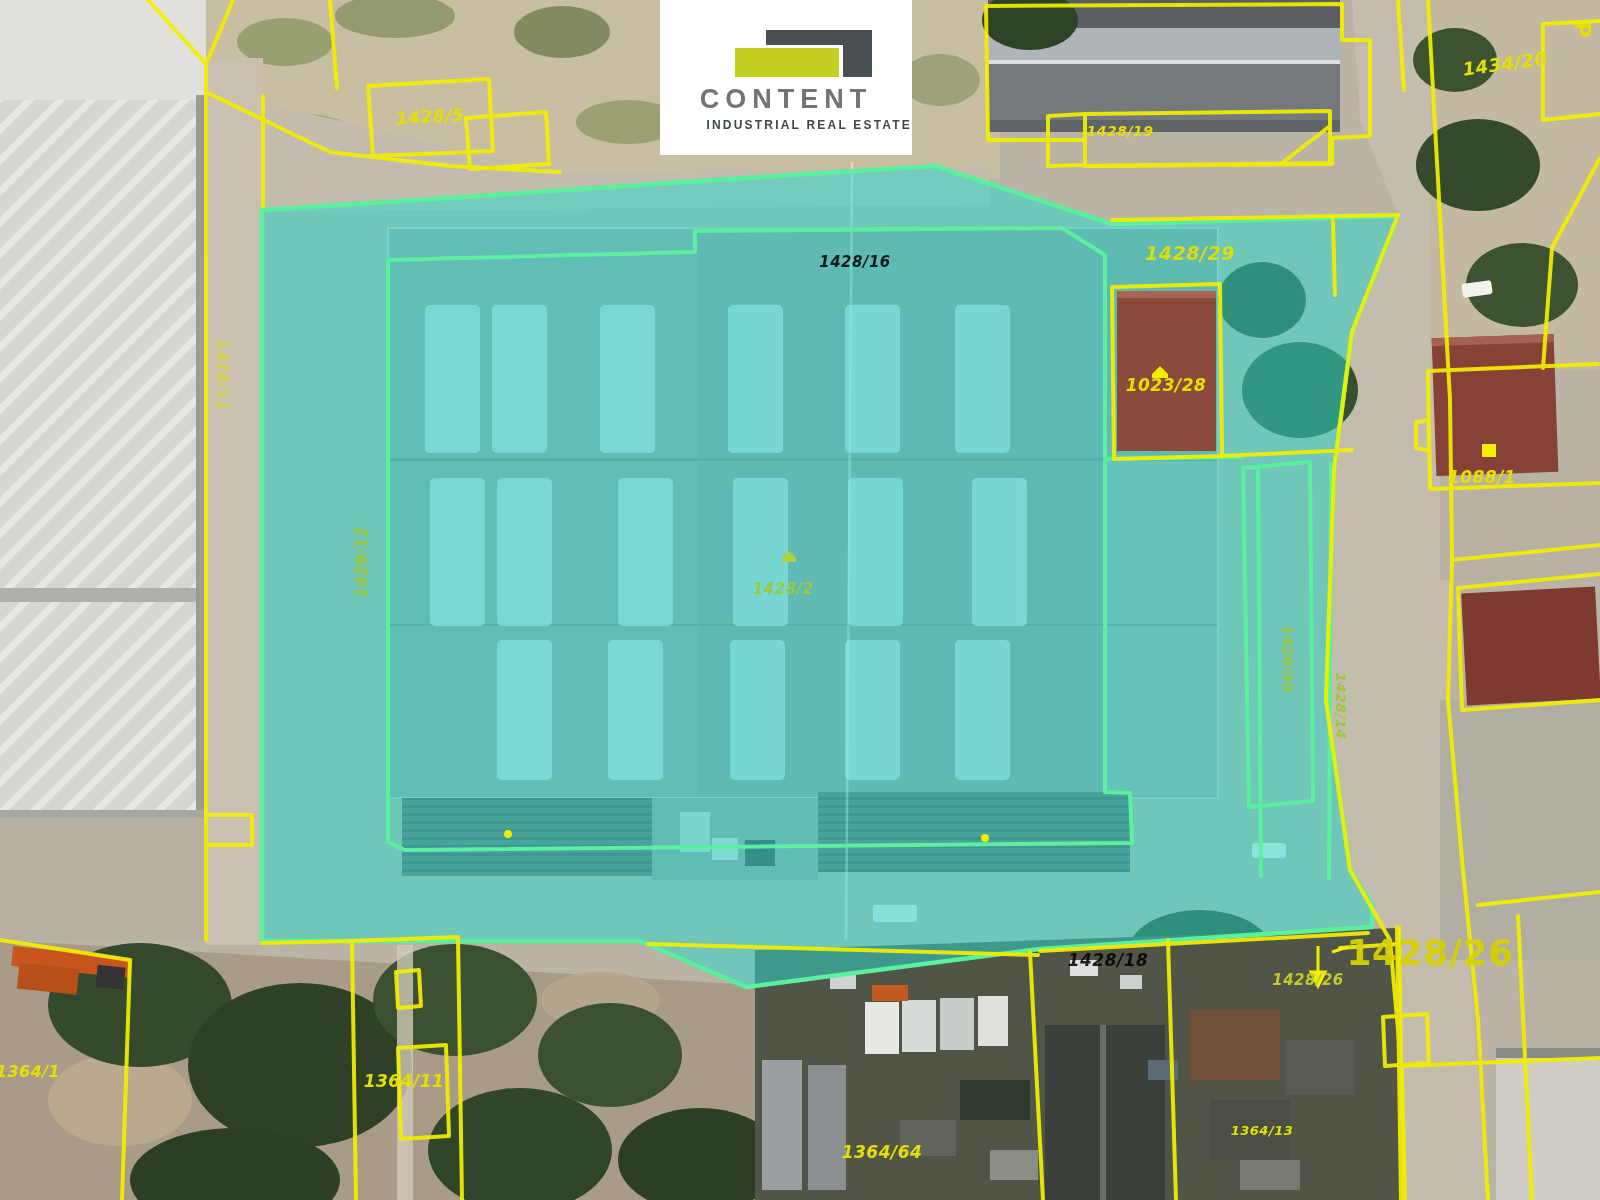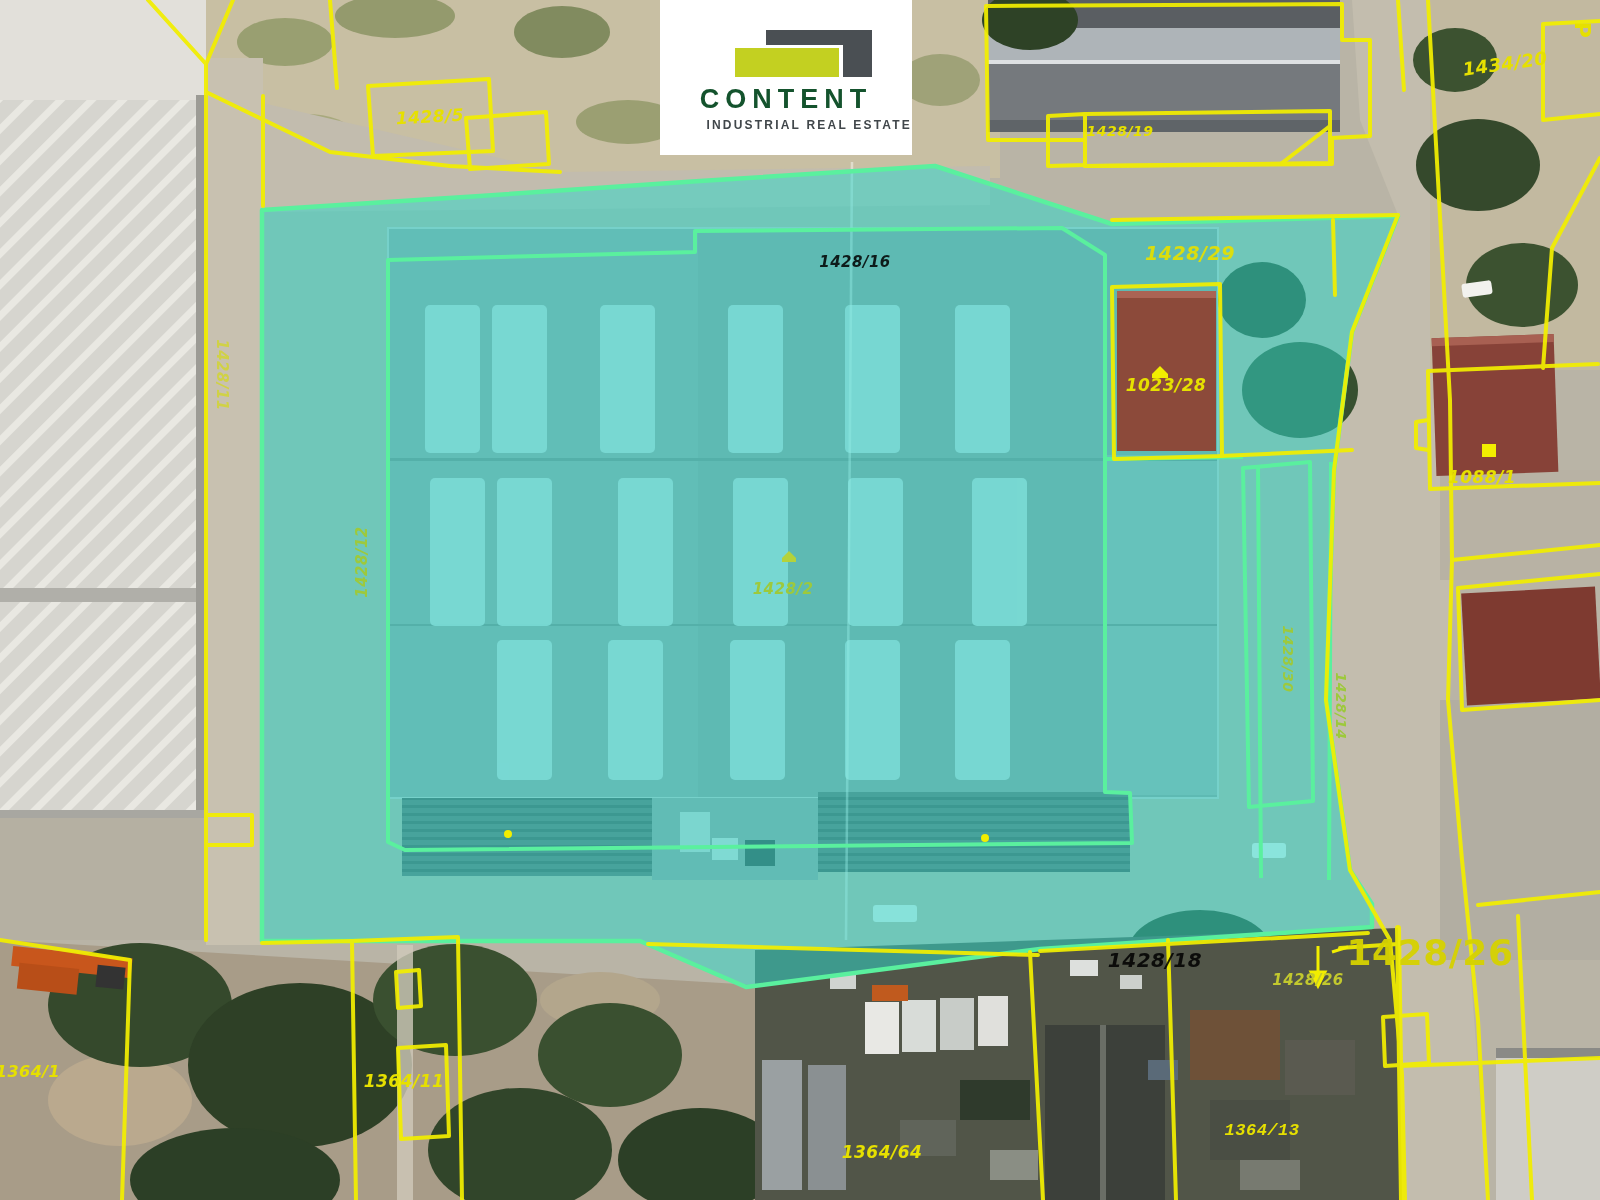--- a/index.html
+++ b/index.html
@@ -15,21 +15,21 @@
   .plabel.soft{color:#000000;opacity:.85;}
   .plabel.small26{color:#c2c82e;}
   
   .logo{position:absolute;left:660px;top:0;width:252px;height:155px;background:#fff;
         font-family:"Liberation Sans",sans-serif;z-index:50;}
   .logo-mark{position:absolute;left:0;top:0;width:100%;height:100%;}
   .lm-top{position:absolute;left:106px;top:30px;width:106px;height:15px;background:#4a4f53;}
   .lm-leg{position:absolute;left:183px;top:30px;width:29px;height:47px;background:#4a4f53;}
   .lm-green{position:absolute;left:75px;top:48px;width:104px;height:29px;background:#c3d021;}
   .logo-title{position:absolute;left:0;top:84px;width:100%;text-align:center;
-        font-size:27px;font-weight:bold;letter-spacing:6px;color:#14532d;}
+        font-size:27px;font-weight:bold;letter-spacing:6px;color:#737373;}
   .logo-sub{position:absolute;left:0;top:118px;width:100%;text-align:right;
         font-size:12px;font-weight:bold;letter-spacing:2.2px;color:#41474b;}
 </style>
 </head>
 <body>
 
 <div id="stage">
 
 <svg width="1600" height="1200" viewBox="0 0 1600 1200">
   <defs>
@@ -260,25 +260,25 @@
 <div class="plabel soft" style="left:855px;top:262px;font-size:15px;">1428/16</div>
 <div class="plabel mid" style="left:221px;top:375px;font-size:15px;transform:translate(-50%,-50%) rotate(90deg);">1428/11</div>
 <div class="plabel" style="left:1166px;top:385px;font-size:17px;">1023/28</div>
 <div class="plabel" style="left:1482px;top:477px;font-size:17px;">1088/1</div>
 <div class="plabel dim" style="left:362px;top:562px;font-size:15px;transform:translate(-50%,-50%) rotate(-90deg);">1428/12</div>
 <div class="plabel dim" style="left:783px;top:589px;font-size:15px;">1428/2</div>
 <div class="plabel dim" style="left:1288px;top:659px;font-size:14px;transform:translate(-50%,-50%) rotate(90deg);">1428/30</div>
 <div class="plabel dim" style="left:1341px;top:706px;font-size:14px;transform:translate(-50%,-50%) rotate(90deg);">1428/14</div>
 <div class="plabel big" style="left:1430px;top:953px;font-size:36px;">1428/26</div>
 <div class="plabel small26" style="left:1308px;top:980px;font-size:15px;">1428/26</div>
-<div class="plabel soft" style="left:1108px;top:960px;font-size:20px;margin-left:47px;">1428/18</div>
+<div class="plabel soft" style="left:1108px;top:960px;font-size:17px;">1428/18</div>
 <div class="plabel" style="left:28px;top:1072px;font-size:16px;">1364/1</div>
 <div class="plabel" style="left:404px;top:1081px;font-size:17px;">1364/11</div>
 <div class="plabel" style="left:882px;top:1152px;font-size:17px;">1364/64</div>
-<div class="plabel" style="left:1262px;top:1130px;font-size:17px;font-family:Liberation Mono, monospace;">1364/13</div>
+<div class="plabel" style="left:1262px;top:1130px;font-size:13px;">1364/13</div>
 <div class="plabel" style="left:1582px;top:30px;font-size:22px;font-style:normal;transform:translate(-50%,-50%) rotate(90deg);">P</div>
 
 <div class="logo">
   <div class="logo-mark">
     <div class="lm-top"></div>
     <div class="lm-leg"></div>
     <div class="lm-green"></div>
   </div>
   <div class="logo-title">CONTENT</div>
   <div class="logo-sub">INDUSTRIAL REAL ESTATE</div>

